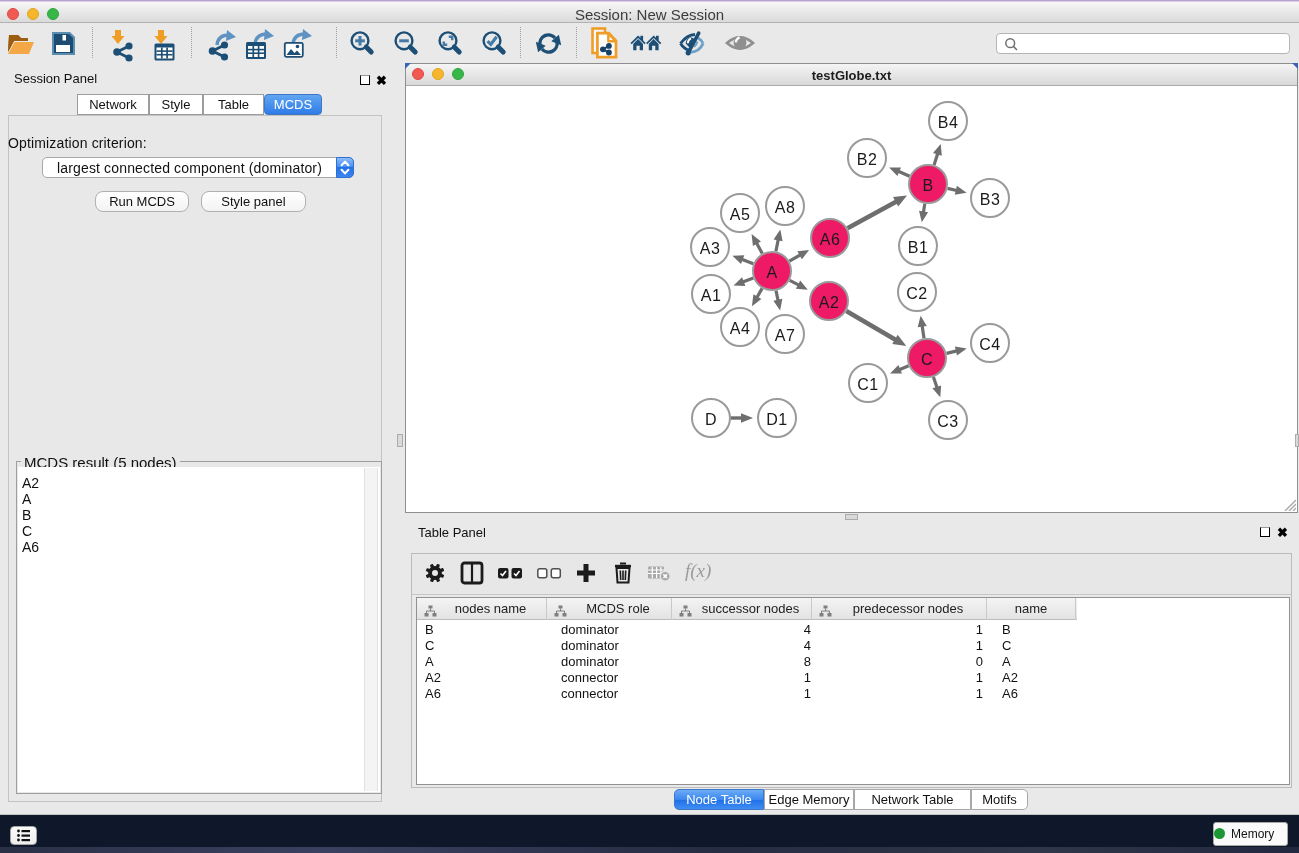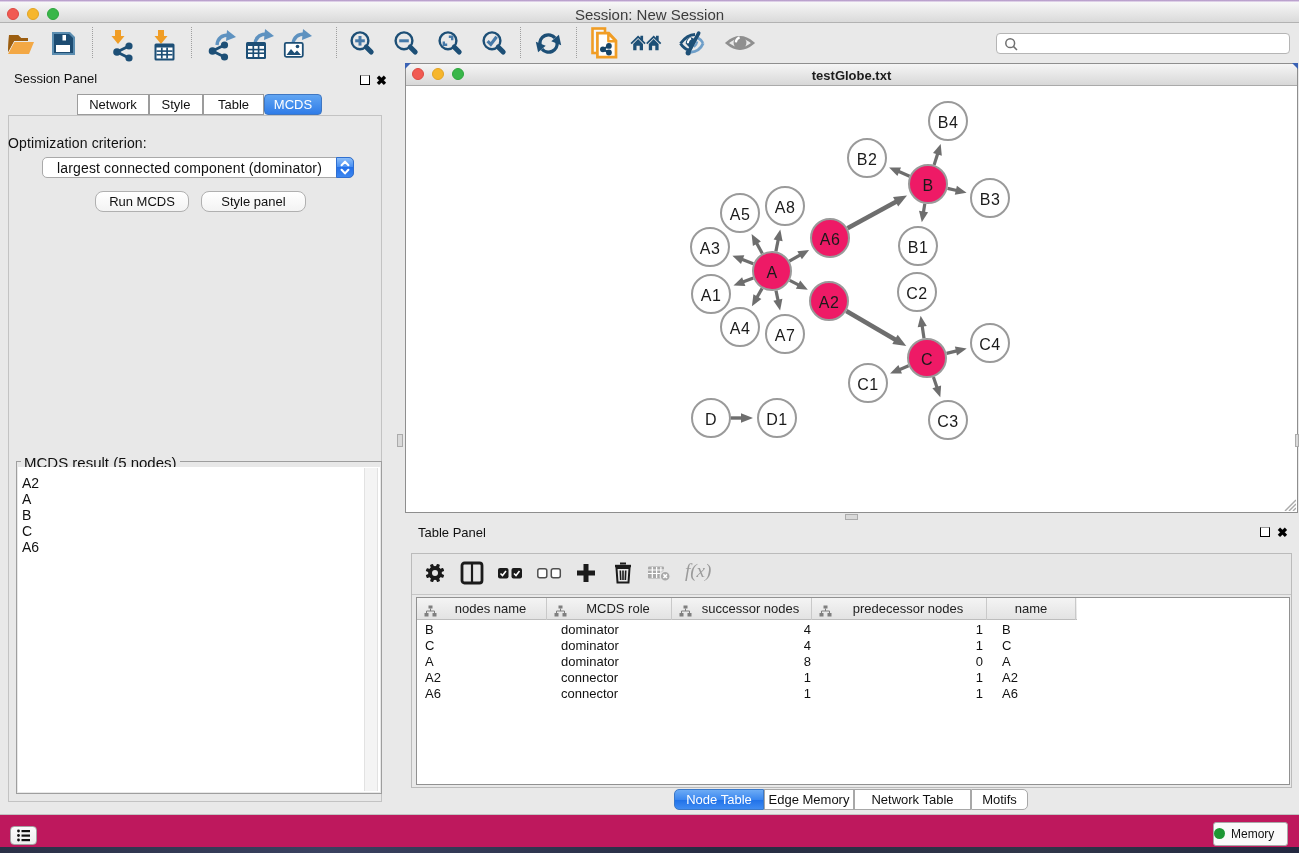--- a/index.html
+++ b/index.html
@@ -30,21 +30,21 @@
 #tp-title{left:418px;top:525px;font-size:13px;color:#111}
 #tp-box{left:411px;top:553px;width:881px;height:235px;background:#e9e9e9;border:1px solid #bbb}
 #tp-toolbar{position:absolute;left:0;top:0;width:879px;height:41px;background:#e7e7e7;border-bottom:1px solid #c6c6c6}
 #tbl{left:416px;top:597px;width:874px;height:188px;background:#fff;border:1px solid #919191}
 #thead{position:absolute;left:0;top:0;width:660px;height:22px;background:linear-gradient(#f4f4f4,#e3e3e3);border-bottom:1px solid #bdbdbd}
 .th{position:absolute;top:0;height:22px;border-right:1px solid #c9c9c9;font-size:13px;color:#222;text-align:center;line-height:22px}
 .treeic{position:absolute;top:5px;z-index:2}
 .cell{position:absolute;font-size:13px;color:#111;height:16px;line-height:16px}
 .btab{position:absolute;top:789px;height:21px;background:#fff;border:1px solid #a8a8a8;font-size:13px;color:#111;text-align:center;line-height:19px}
 .btabsel{background:linear-gradient(#6cabf5 0%,#3b87ef 50%,#1f70e8 51%,#3f8cf2 100%);color:#fff;border:1px solid #3b78c8}
-#statusbar{left:0;top:814px;width:1299px;height:33px;background:#be185d;border-top:1px solid #c2c2c2}
+#statusbar{left:0;top:814px;width:1299px;height:33px;background:#0f172a;border-top:1px solid #c2c2c2}
 #sbtn{position:absolute;left:10px;top:11px;width:27px;height:19px;background:linear-gradient(#fbfbfb,#eee);border:1px solid #a3a3a3;border-radius:4px}
 #membtn{position:absolute;right:11px;top:7px;width:75px;height:24px;background:#fafafa;border:1px solid #a8a8a8;border-radius:3px;font-size:12px;color:#111;line-height:22px}
 #darkstrip{left:0;top:847px;width:1299px;height:6px;background:linear-gradient(90deg,#2a3046,#3a4160 25%,#262c42 55%,#303649 80%,#222840)}
 .winbtn-sq{position:absolute;width:10px;height:10px;border:1.5px solid #000;border-top-color:#999;background:#fff}
 .winbtn-x{position:absolute;font-size:13px;font-weight:700;color:#000;line-height:10px}
 .corner{position:absolute;width:0;height:0;border-style:solid}
 </style></head><body>
 
 <div id="topline" class="abs"></div>
 <div id="titlebar" class="abs">

